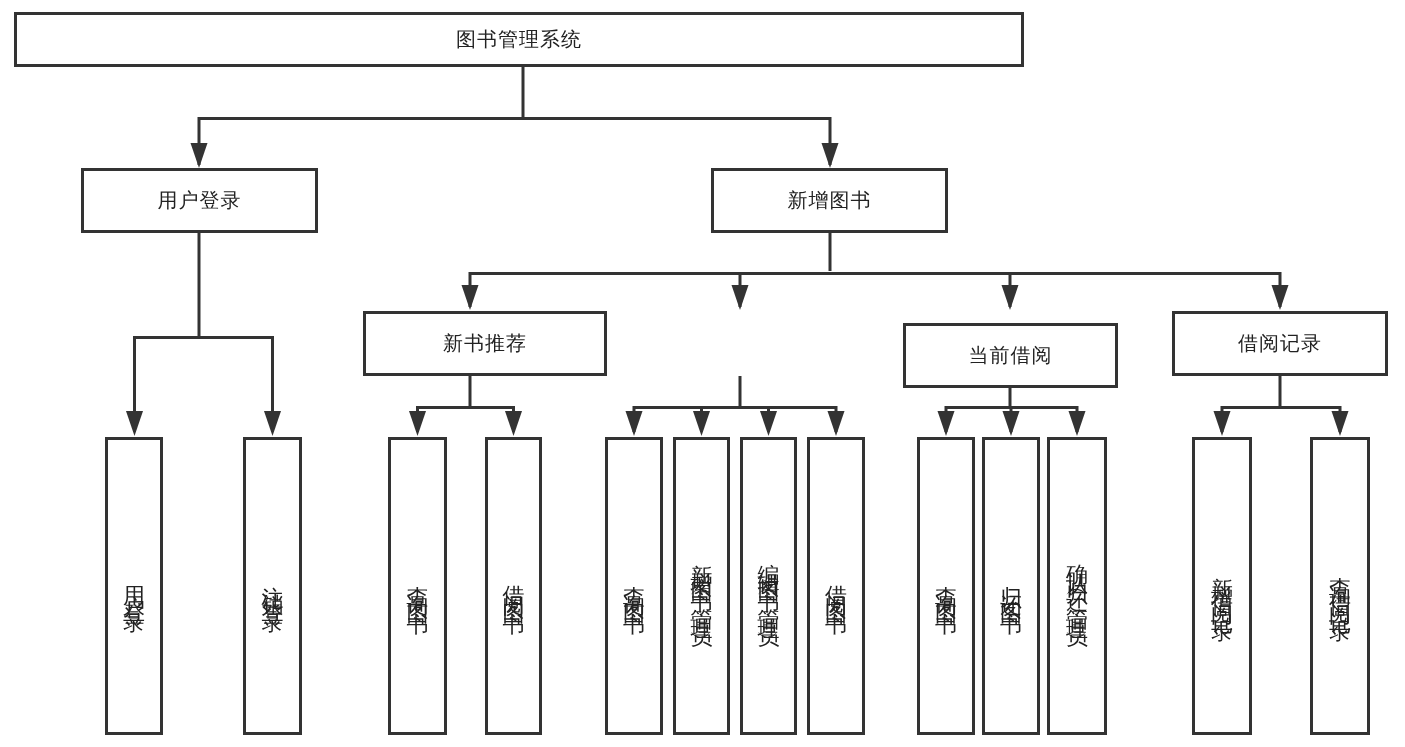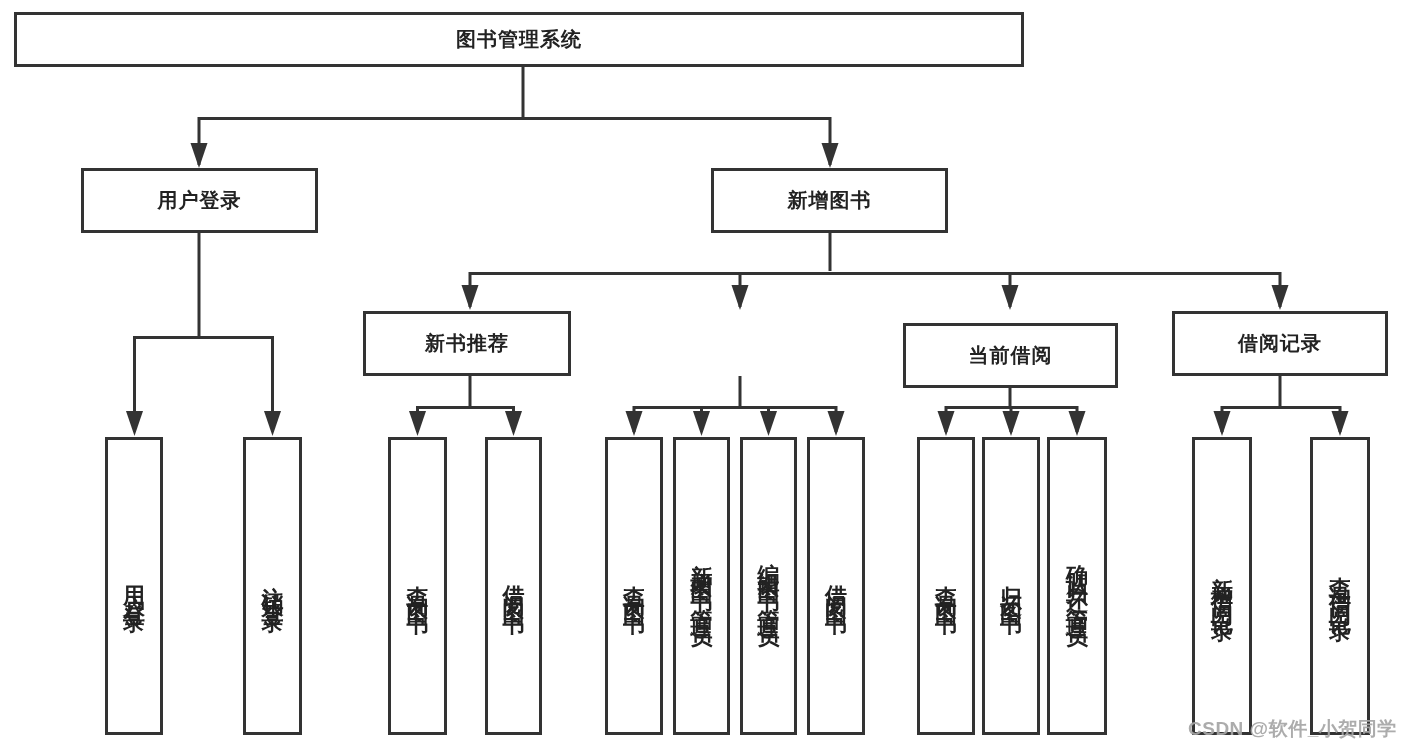--- a/index.html
+++ b/index.html
@@ -3,21 +3,21 @@
 <meta charset="utf-8">
 <style>
   * { margin: 0; padding: 0; box-sizing: border-box; }
   html, body { background: #ffffff; }
   body {
     width: 1405px; height: 747px;
     position: relative;
     font-family: "Liberation Sans", "DejaVu Sans", sans-serif;
     overflow: hidden;
   }
-  .canvas { position: absolute; inset: 0; font-weight: bold; }
+  .canvas { position: absolute; inset: 0; }
   svg.connectors {
     position: absolute; left: 0; top: 0;
     width: 1405px; height: 747px;
     pointer-events: none;
   }
   .node {
     position: absolute;
     background: #ffffff;
     border: 3px solid #333333;
     display: flex;
@@ -111,21 +111,21 @@
     <span>图书管理系统</span>
   </div>
 
   <div class="node" style="left:81px; top:168px; width:237px; height:65px;">
     <span>用户登录</span>
   </div>
   <div class="node" style="left:711px; top:168px; width:237px; height:65px;">
     <span>新增图书</span>
   </div>
 
-  <div class="node" style="left:363px; top:311px; width:208px; height:65px;">
+  <div class="node" style="left:363px; top:311px; width:244px; height:65px;">
     <span>新书推荐</span>
   </div>
   <div class="node" style="left:903px; top:311px; width:215px; height:65px;margin-top:12px;">
     <span>当前借阅</span>
   </div>
   <div class="node" style="left:1172px; top:311px; width:216px; height:65px;">
     <span>借阅记录</span>
   </div>
 
   <div class="node vert" style="left:105px; top:437px; width:58px; height:298px;">
@@ -165,15 +165,14 @@
     <span>确认归还（管理员）</span>
   </div>
 
   <div class="node vert" style="left:1192px; top:437px; width:60px; height:298px;">
     <span>新增借阅记录</span>
   </div>
   <div class="node vert" style="left:1310px; top:437px; width:60px; height:298px;">
     <span>查询借阅记录</span>
   </div>
 
-  <div class="watermark">CSDN @软件_小贺同学</div>
 
 </div>
 
 </body></html>

